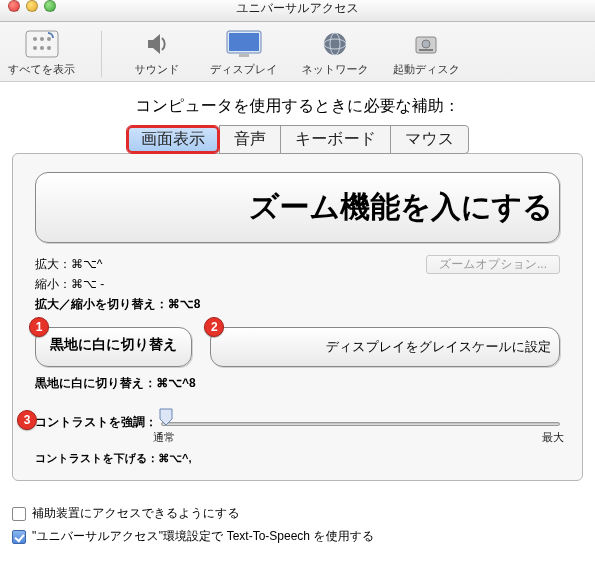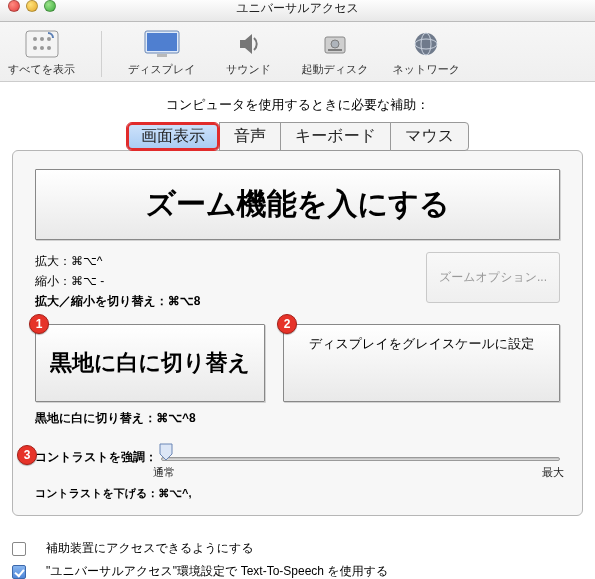--- a/index.html
+++ b/index.html
@@ -44,21 +44,21 @@
 }
 .tbicon {
   width:42px; height:32px; display:flex; align-items:center; justify-content:center;
 }
 .tbdivider { width:1px; height:46px; background:#d0d0d0; margin:0 2px; }
 .tblabel { margin-top:2px; }
 
 .body {
   padding: 14px 12px 12px;
 }
-.subtitle { text-align:center; font-size:13px; margin-bottom:8px; }
+.subtitle { text-align:center; font-size:16px; margin-bottom:8px; }
 
 .tabs {
   display:flex; justify-content:center; margin-bottom:-1px;
   position: relative; z-index: 2;
 }
 .tab {
   border:1px solid #999; background:#f4f4f4;
   padding:3px 14px; font-size:16px; color:#222;
   margin-left:-1px;
 }
@@ -76,47 +76,47 @@
 }
 
 .panel {
   border:1px solid #b6b6b6; border-radius:6px;
   background:#f7f7f7;
   padding:18px 22px 14px;
   position:relative;
 }
 
 .bigbtn {
-  border:1px solid #888; border-radius:1px;
+  border:1px solid #888; border-radius:13px;
   background: linear-gradient(#fff,#e9e9e9);
-  text-align:center;
+  text-align:right;
   font-weight:bold;
   box-shadow: 1px 1px 0 rgba(0,0,0,.15);
 }
 .bigbtn.huge {
   font-size:30px;
   padding:14px 6px;
   margin-bottom:12px;
 }
 .shortcuts {
   font-size:12px; line-height:1.5; margin-bottom:2px;
 }
 .row1 { display:flex; align-items:flex-start; }
 .zoomopt {
   margin-left:auto; color:#9a9a9a;
   border:1px solid #c9c9c9; border-radius:3px;
   background:linear-gradient(#f8f8f8,#efefef);
-  padding:16px 12px; font-size:12px;
+  padding:0 12px; font-size:12px;
 }
 
 .twobtns {
   display:flex; gap:18px; margin-top:12px; position:relative;
 }
 .bigbtn.mid {
-  font-size:22px; padding:23px 14px; flex:0 0 auto;
+  font-size:14px; padding:8px 14px; flex:0 0 auto;
 }
 .bigbtn.mid.right {
   font-size:13px; padding:10px 8px; flex:1;
   font-weight:normal;
 }
 .badge {
   position:absolute; width:20px; height:20px; border-radius:50%;
   background:#e63329; color:#fff; font-weight:bold; font-size:12px;
   display:flex; align-items:center; justify-content:center;
   border:1px solid #a71f18;
@@ -144,21 +144,21 @@
 .ticklabel-right { position:absolute; right:-4px; }
 .contrast-hints {
   display:flex; justify-content:space-between;
   font-size:11px; font-weight:bold; margin-top:20px;
 }
 
 .bottom {
   padding: 6px 12px 12px;
   font-size:12px;
 }
-.chk { display:flex; align-items:center; gap:20px; margin-top:6px; }
+.chk { display:flex; align-items:center; gap:6px; margin-top:6px; }
 .chkbox {
   width:14px; height:14px; border:1px solid #888; border-radius:2px;
   background:#fff; position:relative;
 }
 .chkbox.checked {
   background: linear-gradient(#88b6f0,#4f86d8);
   border-color:#3c68ab;
 }
 .chkbox.checked::after {
   content:""; position:absolute; left:2px; top:3px;
@@ -191,59 +191,59 @@
           <circle cx="24" cy="18" r="2" fill="#999"></circle>
         <path d="M23 3 a5 5 0 0 1 5 5" fill="none" stroke="#5b7fb5" stroke-width="2"></path>
       </svg>
     </div>
     <div class="tblabel">すべてを表示</div>
   </div>
   <div class="tbdivider"></div>
 
   <div class="tbitem">
     <div class="tbicon">
+      <svg width="30" height="30" viewBox="0 0 30 30">
+        <path d="M6 11h5l7-6v20l-7-6H6z" fill="#777"></path>
+        <path d="M20 9a8 8 0 0 1 0 12" fill="none" stroke="#777" stroke-width="2"></path>
+      </svg>
+    </div>
+    <div class="tblabel">サウンド</div>
+  </div>
+
+  <div class="tbitem">
+    <div class="tbicon">
       <svg width="38" height="30" viewBox="0 0 38 30">
         <rect x="2" y="2" width="34" height="22" rx="2" fill="#dfeaf9" stroke="#6a87b4"></rect>
         <rect x="4" y="4" width="30" height="18" fill="#4f7fd0"></rect>
         <rect x="14" y="25" width="10" height="3" fill="#b9b9b9"></rect>
       </svg>
     </div>
     <div class="tblabel">ディスプレイ</div>
   </div>
 
   <div class="tbitem">
     <div class="tbicon">
       <svg width="30" height="30" viewBox="0 0 30 30">
-        <path d="M6 11h5l7-6v20l-7-6H6z" fill="#777"></path>
-        <path d="M20 9a8 8 0 0 1 0 12" fill="none" stroke="#777" stroke-width="2"></path>
-      </svg>
-    </div>
-    <div class="tblabel">サウンド</div>
+        <circle cx="15" cy="15" r="11" fill="#6f7a8b"></circle>
+        <ellipse cx="15" cy="15" rx="11" ry="5" fill="none" stroke="#cbd3df"></ellipse>
+        <ellipse cx="15" cy="15" rx="5" ry="11" fill="none" stroke="#cbd3df"></ellipse>
+      </svg>
+    </div>
+    <div class="tblabel">ネットワーク</div>
   </div>
 
   <div class="tbitem">
     <div class="tbicon">
       <svg width="30" height="30" viewBox="0 0 30 30">
         <rect x="5" y="8" width="20" height="16" rx="2" fill="#cfcfcf" stroke="#888"></rect>
         <circle cx="15" cy="15" r="4" fill="#aeb4bb" stroke="#7d7d7d"></circle>
         <rect x="8" y="20" width="14" height="2" fill="#7d7d7d"></rect>
       </svg>
     </div>
     <div class="tblabel">起動ディスク</div>
-  </div>
-
-  <div class="tbitem">
-    <div class="tbicon">
-      <svg width="30" height="30" viewBox="0 0 30 30">
-        <circle cx="15" cy="15" r="11" fill="#6f7a8b"></circle>
-        <ellipse cx="15" cy="15" rx="11" ry="5" fill="none" stroke="#cbd3df"></ellipse>
-        <ellipse cx="15" cy="15" rx="5" ry="11" fill="none" stroke="#cbd3df"></ellipse>
-      </svg>
-    </div>
-    <div class="tblabel">ネットワーク</div>
   </div>
 </div>
 
 <div class="body">
   <div class="subtitle">コンピュータを使用するときに必要な補助：</div>
 
   <div class="tabs">
     <div class="tab active highlight-ring">画面表示</div>
     <div class="tab">音声</div>
     <div class="tab">キーボード</div>

